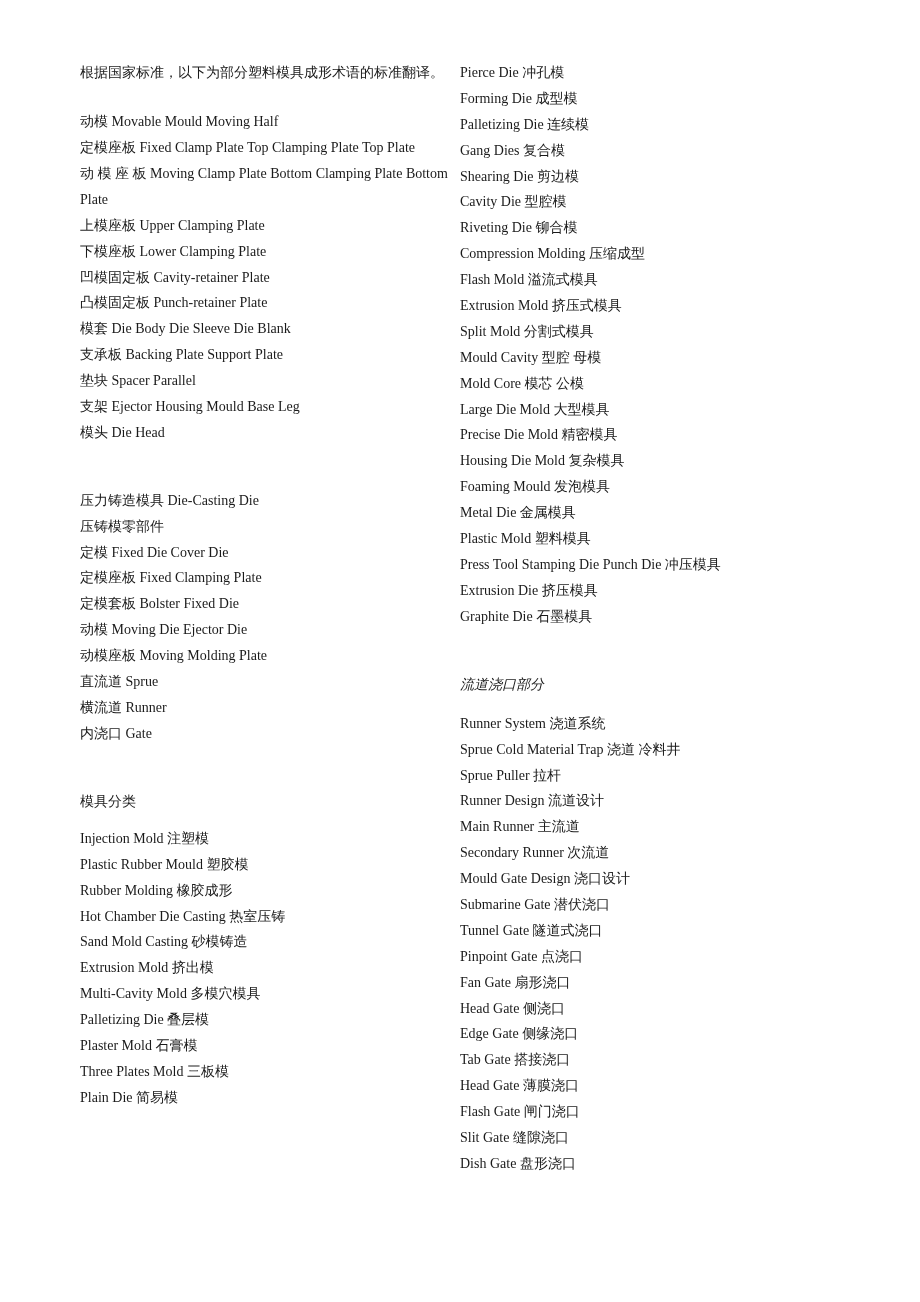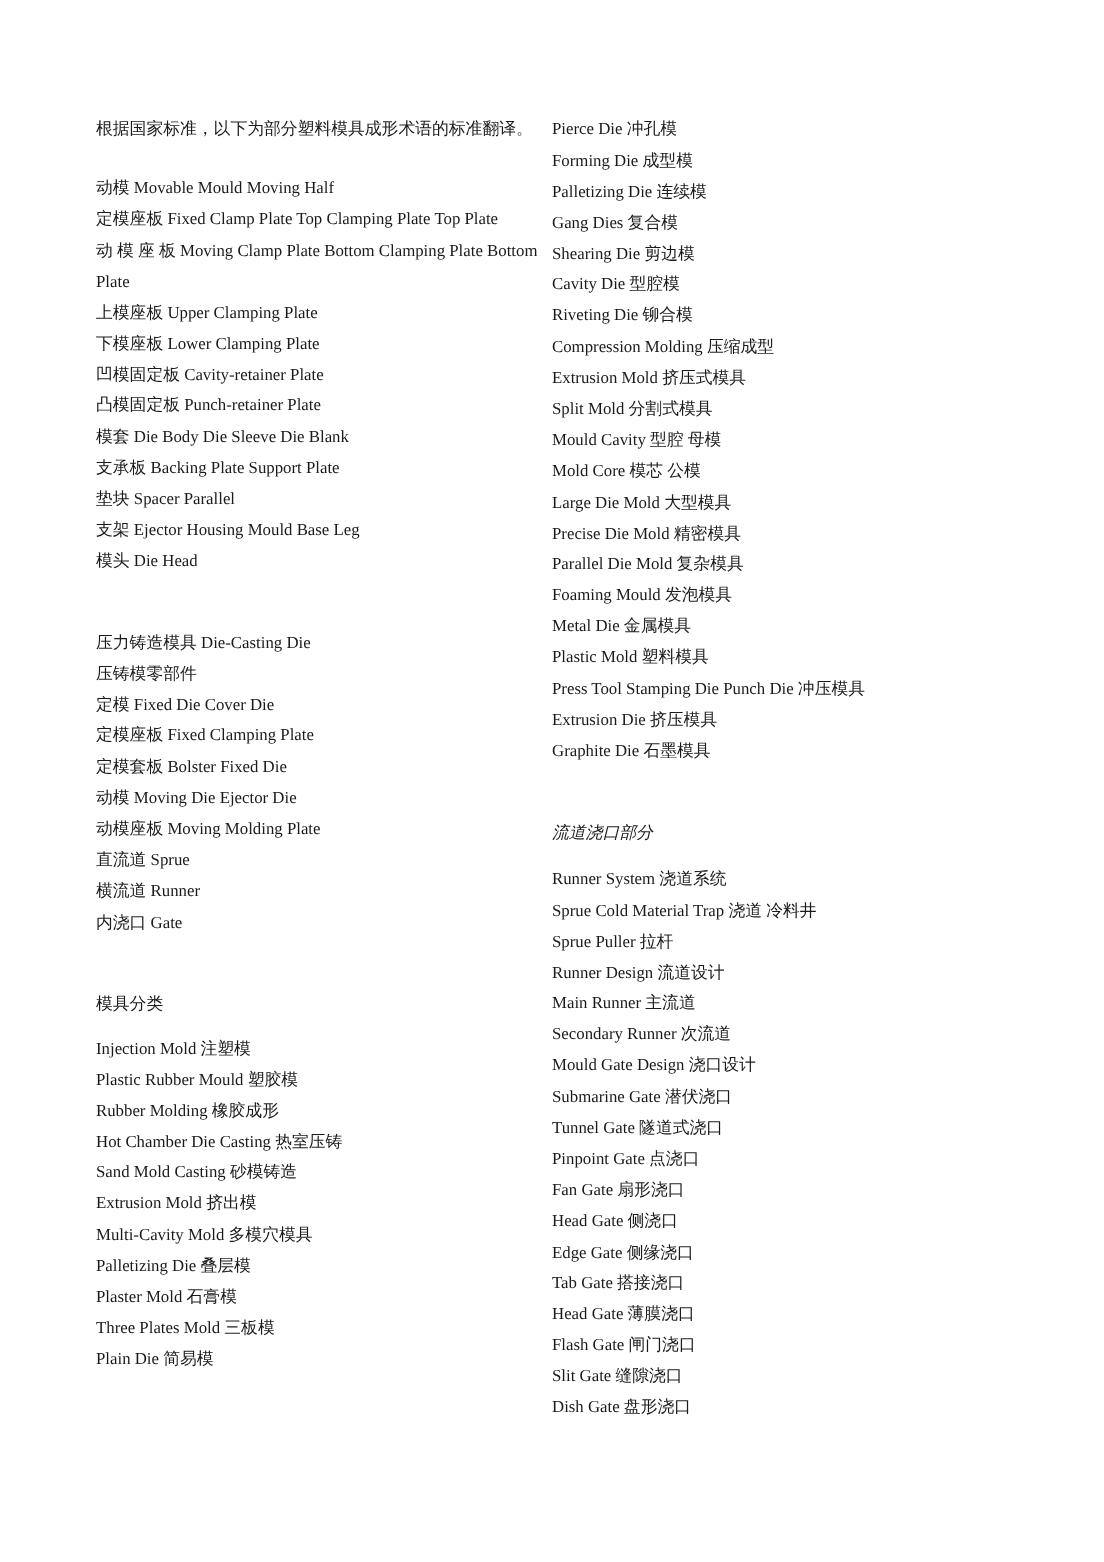--- a/index.html
+++ b/index.html
@@ -11,21 +11,20 @@
       background: #ffffff;
       font-family: "SimSun", "宋体", serif;
       font-size: 14px;
       color: #1a1a1a;
       width: 920px;
       min-height: 1302px;
       padding: 60px 80px;
     }
     .page-container {
       display: flex;
-      margin-top: 36px;
     }
     .left-column {
       flex: 1;
       min-width: 0;
     }
     .right-column {
       flex: 1;
       min-width: 0;
     }
     .section {
@@ -111,27 +110,28 @@
     <div class="section">
       <ul class="term-list">
       <li>Pierce Die  冲孔模</li>
           <li>Forming Die  成型模</li>
           <li>Palletizing Die  连续模</li>
           <li>Gang Dies  复合模</li>
           <li>Shearing Die  剪边模</li>
           <li>Cavity Die  型腔模</li>
           <li>Riveting Die  铆合模</li>
           <li>Compression Molding  压缩成型</li>
+          <li>Flash Mold  溢流式模具</li>
           <li>Extrusion Mold  挤压式模具</li>
           <li>Split Mold  分割式模具</li>
           <li>Mould Cavity  型腔  母模</li>
           <li>Mold Core  模芯  公模</li>
           <li>Large Die Mold  大型模具</li>
           <li>Precise Die Mold  精密模具</li>
-          <li>Parallel Die Mold  复杂模具</li>
+          <li>Housing Die Mold  复杂模具</li>
           <li>Foaming Mould  发泡模具</li>
           <li>Metal Die  金属模具</li>
           <li>Plastic Mold  塑料模具</li>
           <li>Press Tool Stamping Die Punch Die  冲压模具</li>
           <li>Extrusion Die  挤压模具</li>
           <li>Graphite Die  石墨模具</li>
         </ul>
     </div>
 
     <div class="separator"></div>

